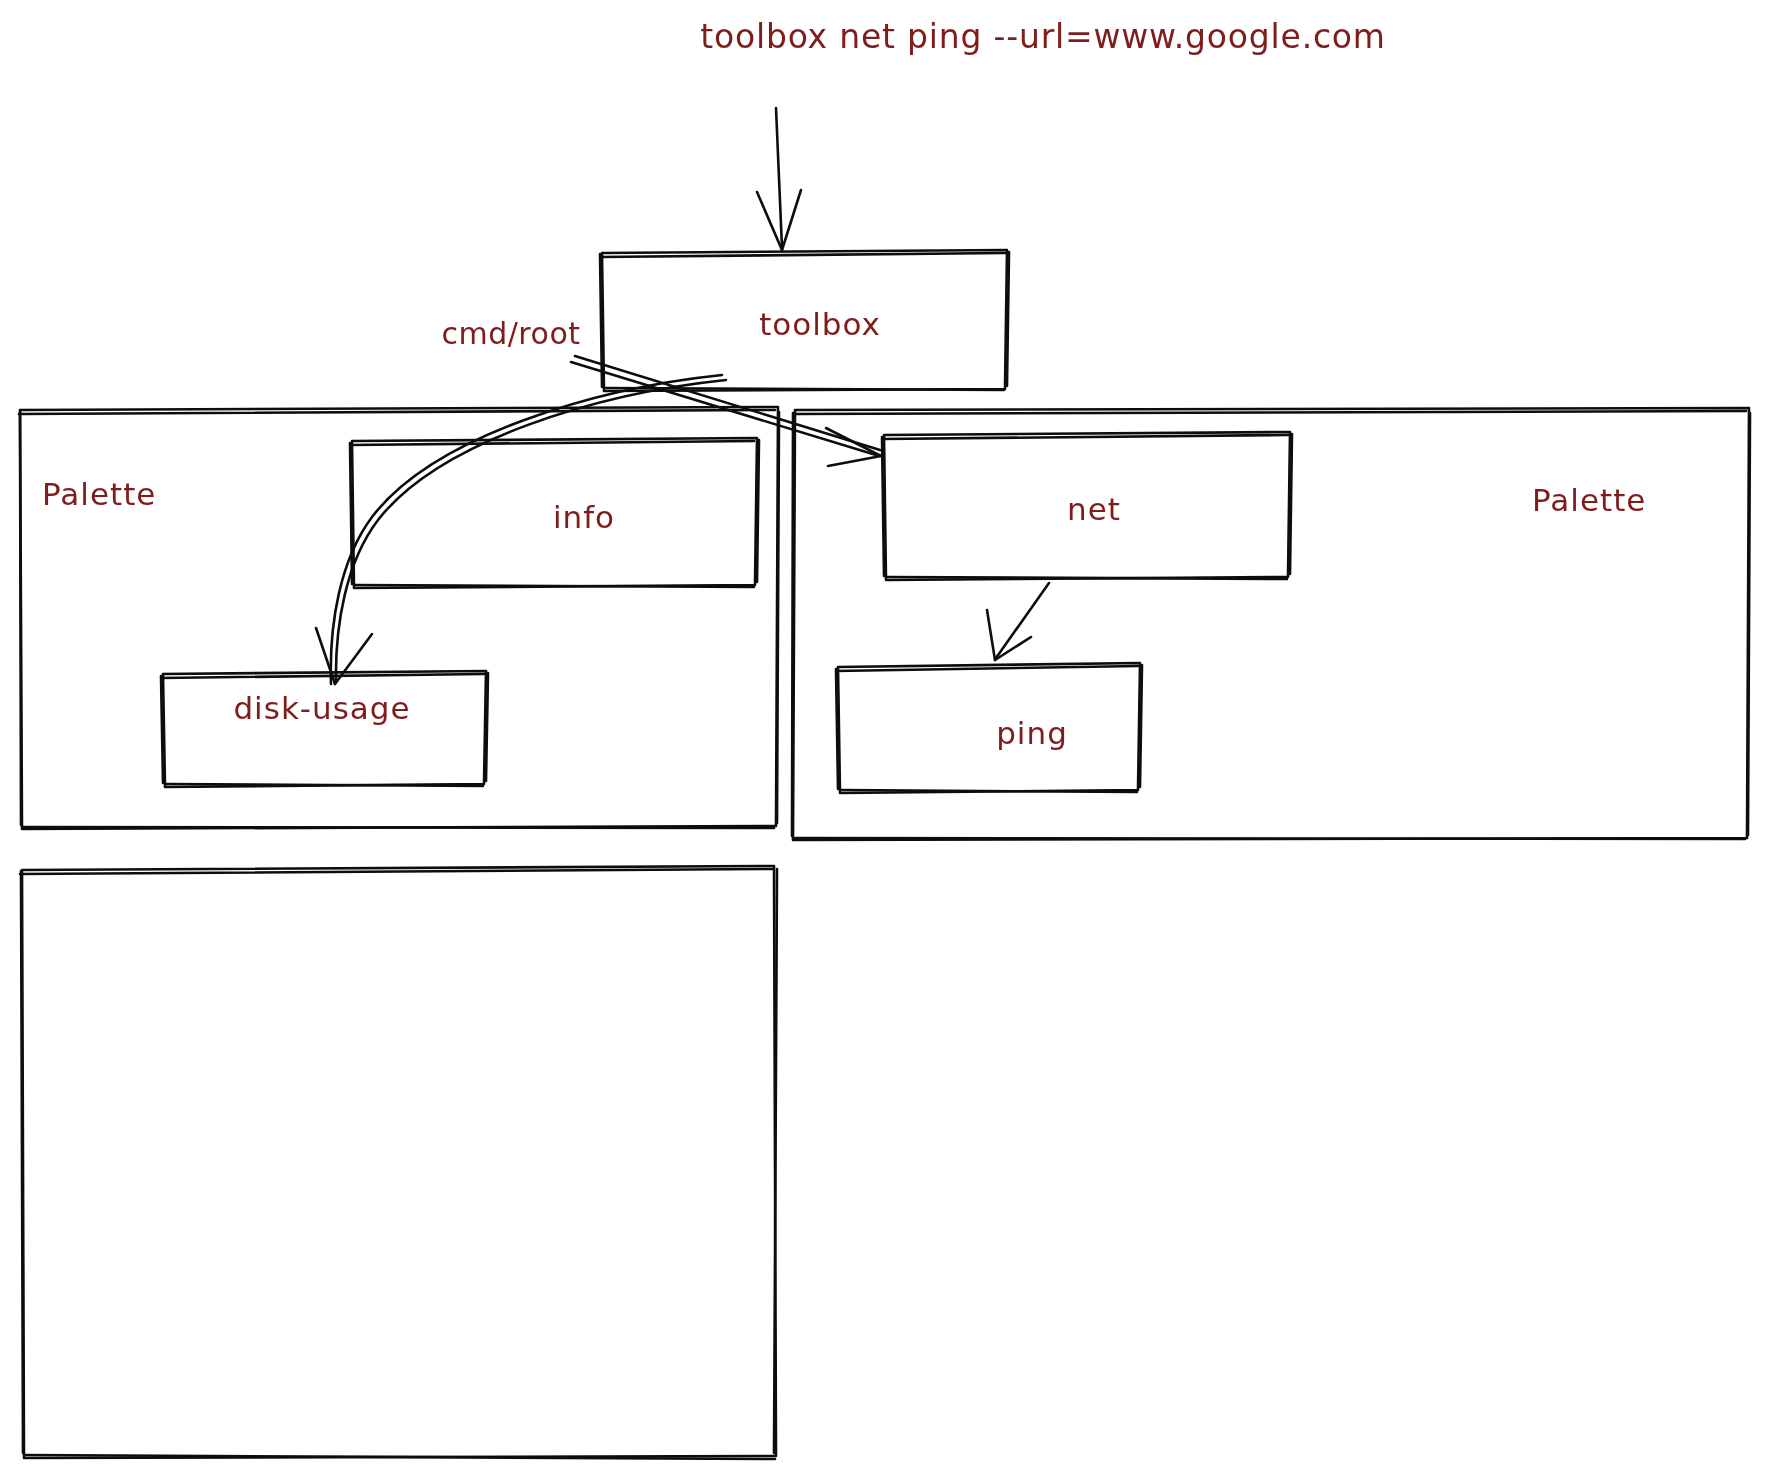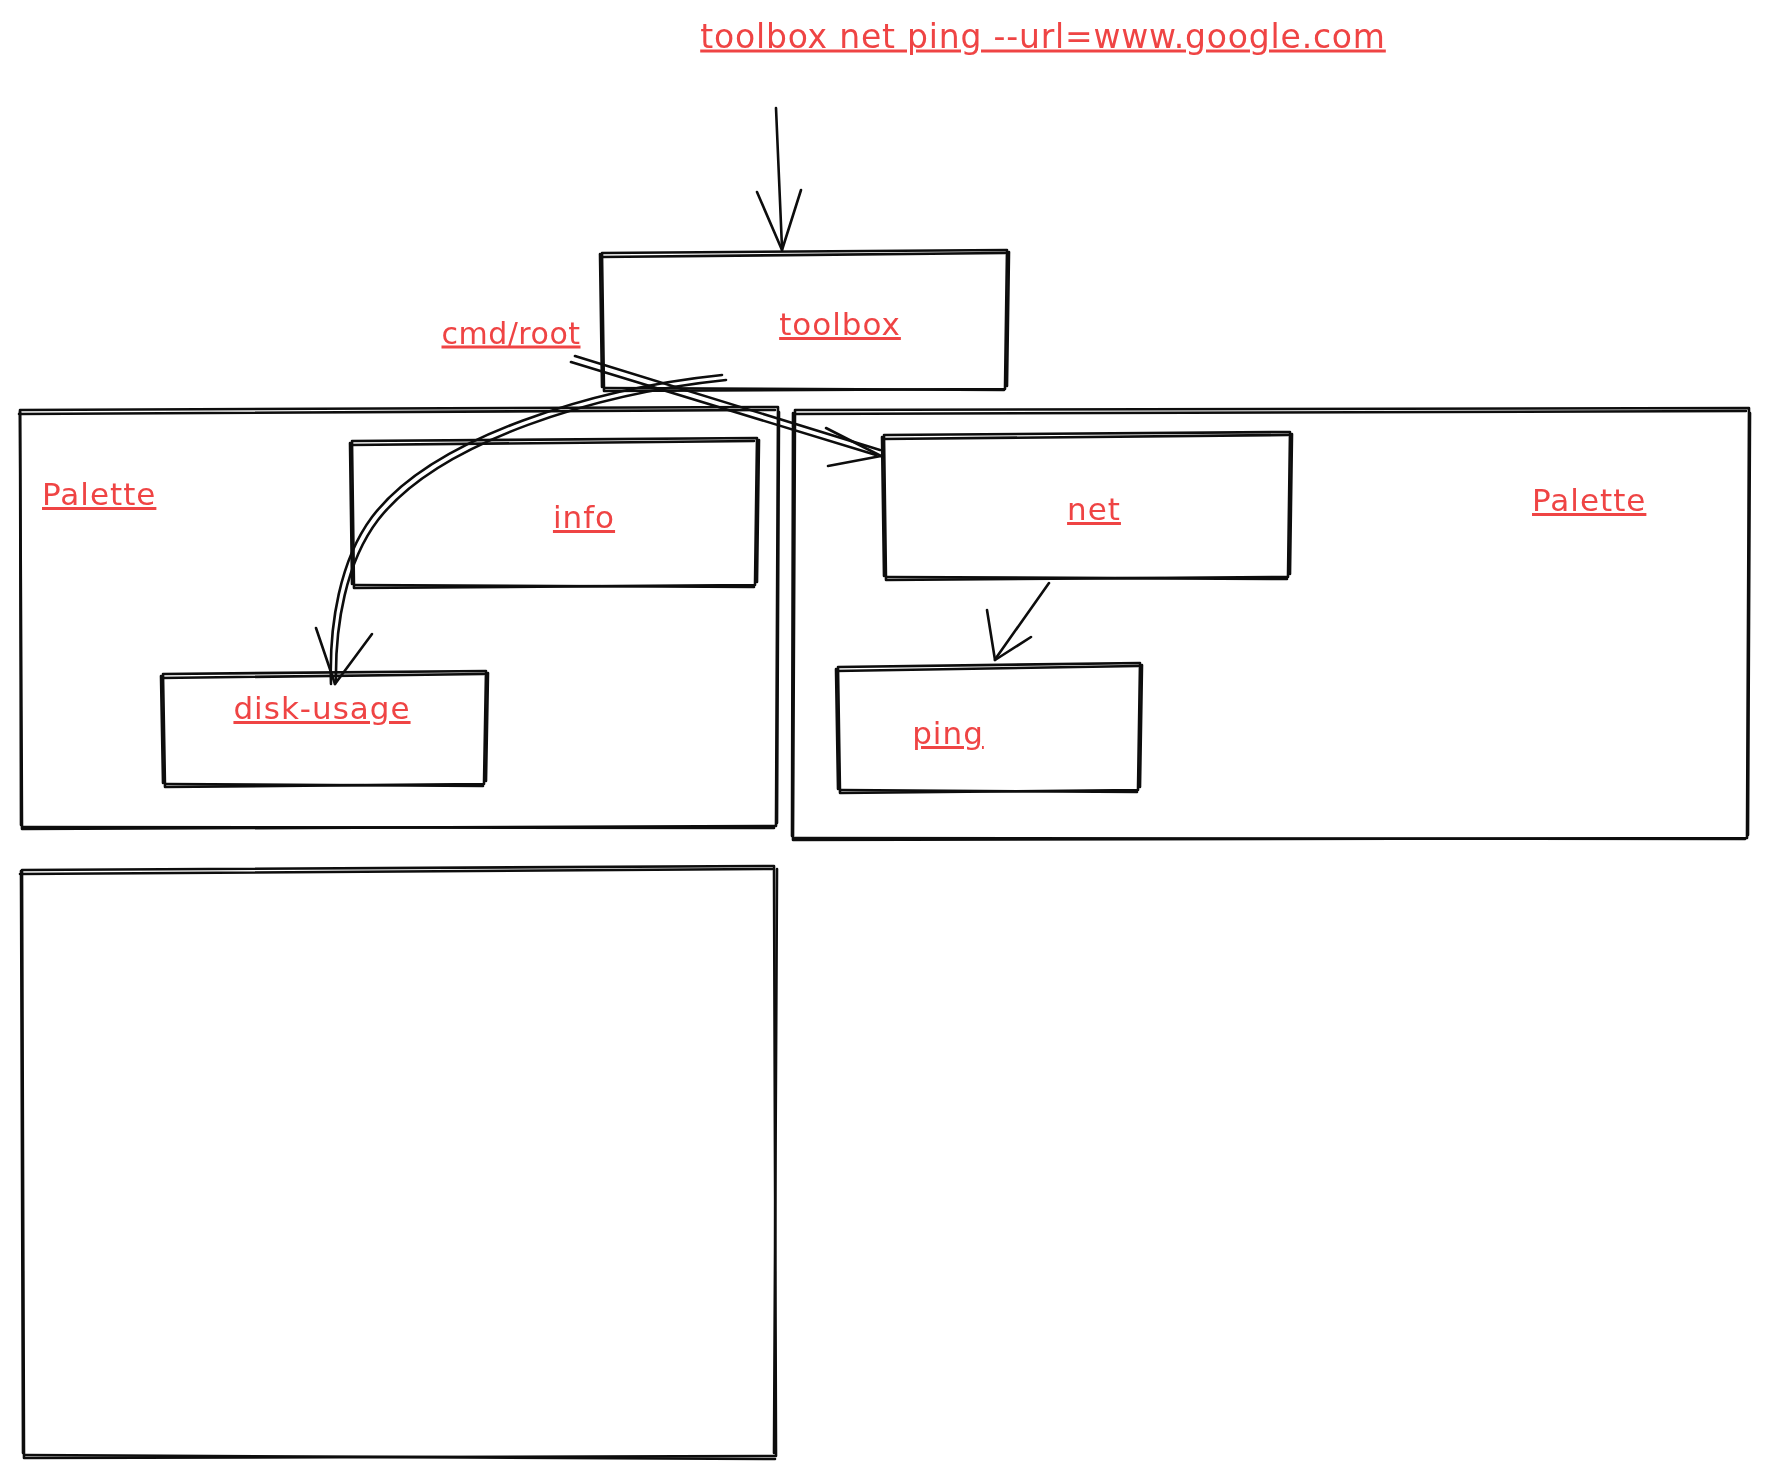--- a/index.html
+++ b/index.html
@@ -18,24 +18,23 @@
   }
   #sketch {
     position: absolute;
     left: 0;
     top: 0;
     width: 1768px;
     height: 1474px;
   }
   .lbl {
     position: absolute;
-    color: #ef4444;
+    color: #7f1d1d;
     font-family: "DejaVu Sans", sans-serif;
     white-space: nowrap;
-    text-decoration: underline;
     -webkit-font-smoothing: antialiased;
   }
   .lbl.centered {
     transform: translate(-50%, -50%);
     text-align: center;
   }
   .node-label {
     font-size: 31px;
     letter-spacing: 1px;
   }
@@ -133,29 +132,29 @@
 
     </g>
   </svg>
 
   <div class="lbl title-label centered" style="left:1043px; top:36px;">toolbox net ping --url=www.google.com</div>
 
   <div class="lbl panel-label" style="left:42px; top:432px;">Palette</div>
 
   <div class="lbl panel-label" style="left:1532px; top:438px;">Palette</div>
 
-  <div class="lbl node-label centered" style="left:840px; top:324px;">toolbox</div>
+  <div class="lbl node-label centered" style="left:820px; top:324px;">toolbox</div>
 
   <div class="lbl node-label centered" style="left:556px; top:517px;margin-left:28px;">info</div>
 
   <div class="lbl node-label centered" style="left:322px; top:708px;">disk-usage</div>
 
   <div class="lbl node-label centered" style="left:1094px; top:509px;text-align:right;">net</div>
 
-  <div class="lbl node-label centered" style="left:948px; top:733px;">ping</div>
+  <div class="lbl node-label centered" style="left:1032px; top:733px;">ping</div>
 
   <div class="lbl edge-label centered" style="left:511px; top:333px;text-align:right;">cmd/root</div>
 
   <div class="hit" style="left:600px; top:250px; width:408px; height:140px;"></div>
   <div class="hit" style="left:350px; top:438px; width:408px; height:150px;"></div>
   <div class="hit" style="left:160px; top:672px; width:327px; height:113px;"></div>
   <div class="hit" style="left:880px; top:432px; width:412px; height:147px;"></div>
   <div class="hit" style="left:835px; top:663px; width:307px; height:129px;"></div>
   <div class="hit" style="left:18px; top:408px; width:761px; height:420px;"></div>
   <div class="hit" style="left:793px; top:408px; width:957px; height:432px;"></div>

